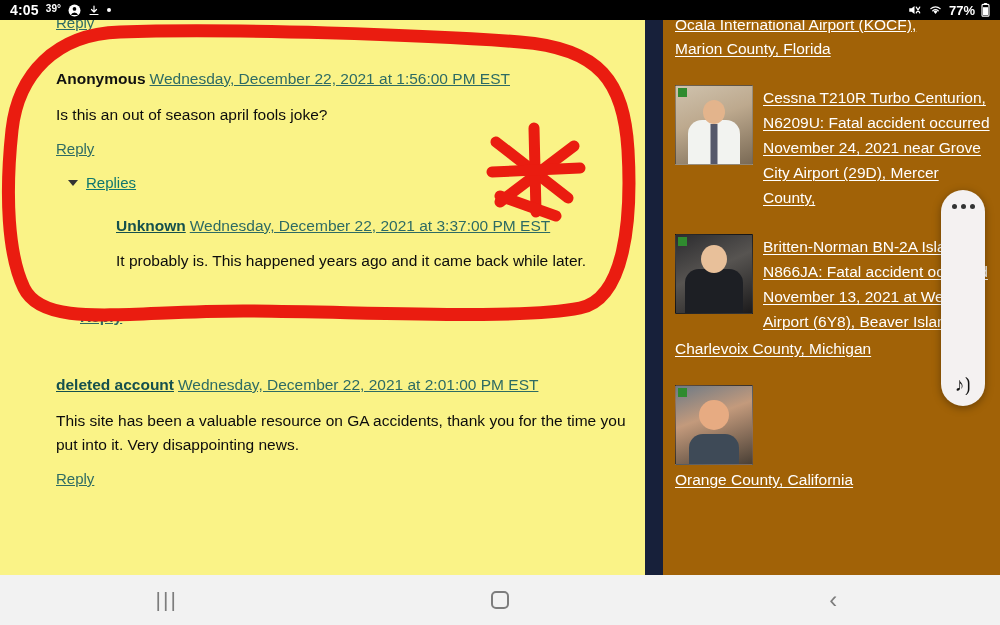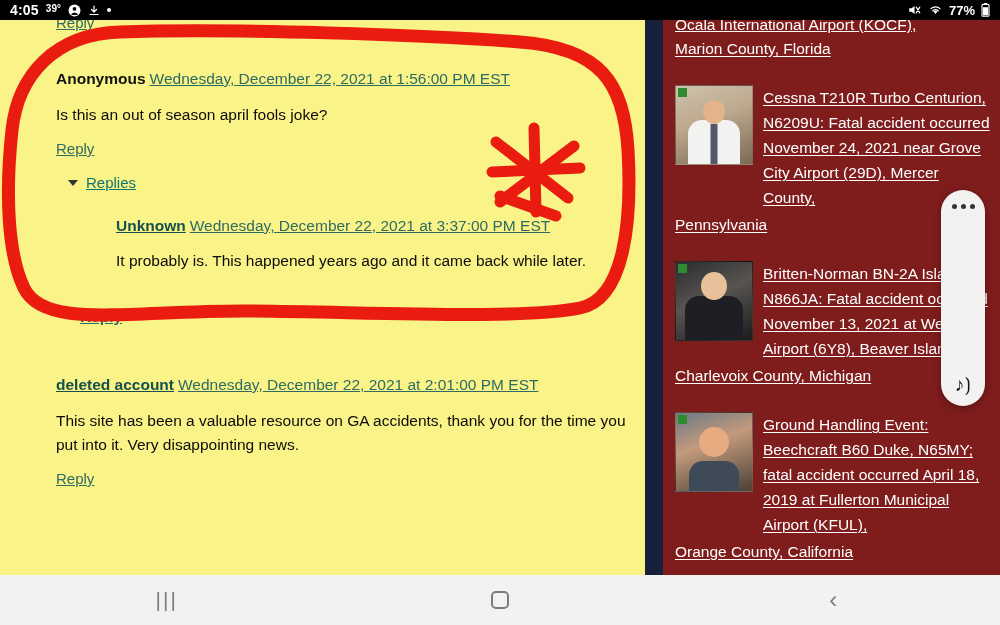--- a/index.html
+++ b/index.html
@@ -30,21 +30,21 @@
   #page { position: absolute; top: 20px; left: 0; width: 852px; height: 555px; background:#1b2233; }
 
   #content {
     position: absolute; top: 0; left: 0; width: 645px; height: 555px;
     background: #faf387; overflow: hidden;
     padding: 0 10px 0 8px;
   }
   #gap { position:absolute; top:0; left:645px; width:18px; height:555px; background:#17203a; }
   #sidebar {
     position: absolute; top: 0; left: 663px; width: 337px; height: 555px;
-    background: #7f1d1d; overflow: hidden;
+    background: #a16207; overflow: hidden;
     padding: 0 6px 0 12px;
   }
 
   
   .comment { padding: 0 0 0 48px; }
   .cmt-head { font-size: 15.5px; line-height: 22px; margin-bottom: 13px; white-space: nowrap; margin-top: 24px; }
   .author { font-weight: bold; color: #15504d; text-decoration: underline; }
   .author.plain { color: #111; text-decoration: none; }
   .ts { color: #2e6b63; text-decoration: underline; margin-left: 4px; }
   .cmt-body { font-size: 15.5px; line-height: 24px; color: #0c0c0c; max-width: 590px; margin-bottom: 13px; }
@@ -221,21 +221,20 @@
 
       <div class="post">
         <div class="post-thumb thumb-a">
           <span class="thumb-badge"></span>
           <span class="thumb-body ba"></span>
           <span class="thumb-tie"></span>
           <span class="thumb-face fa"></span>
         </div>
         <div class="post-text">Cessna T210R Turbo Centurion, N6209U: Fatal accident occurred November 24, 2021 near Grove City Airport (29D), Mercer County,</div>
       </div>
-      <div class="post-tail">Pennsylvania</div>
 
       <div class="post-spacer"></div>
 
       <div class="post">
         <div class="post-thumb thumb-b">
           <span class="thumb-badge"></span>
           <span class="thumb-body bb"></span>
           <span class="thumb-face fb"></span>
         </div>
         <div class="post-text">Britten-Norman BN-2A Islander, N866JA: Fatal accident occurred November 13, 2021 at Welke Airport (6Y8), Beaver Island,</div>
@@ -243,21 +242,20 @@
       <div class="post-tail">Charlevoix County, Michigan</div>
 
       <div class="post-spacer"></div>
 
       <div class="post">
         <div class="post-thumb thumb-c">
           <span class="thumb-badge"></span>
           <span class="thumb-body bc"></span>
           <span class="thumb-face fc"></span>
         </div>
-        <div class="post-text">Ground Handling Event: Beechcraft B60 Duke, N65MY; fatal accident occurred April 18, 2019 at Fullerton Municipal Airport (KFUL),</div>
       </div>
       <div class="post-tail">Orange County, California</div>
 
       <div class="post-spacer"></div>
 
     </div>
 
     <svg id="marker" viewBox="0 0 1000 555">
       <path d="M120 12 C 55 14, 18 55, 12 110 C 5 175, 8 235, 24 268 C 44 310, 130 290, 250 291 C 370 292, 520 300, 580 288 C 625 279, 632 200, 628 130 C 624 62, 600 28, 520 22 C 430 15, 230 8, 120 12 Z" fill="none" stroke="#ea1c10" stroke-width="13" stroke-linecap="round" stroke-linejoin="round"></path>
       <g stroke="#ea1c10" stroke-width="11" stroke-linecap="round">

